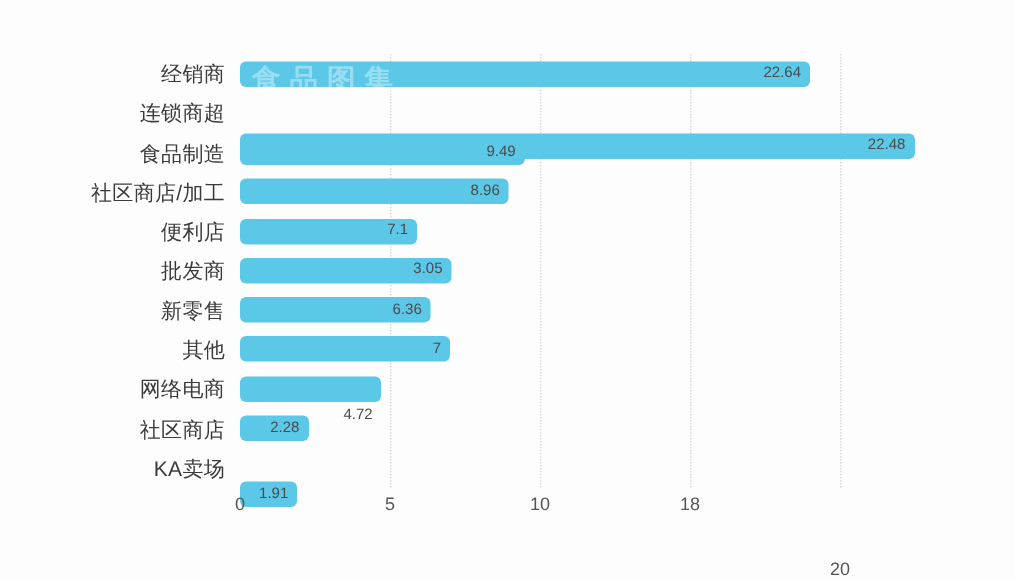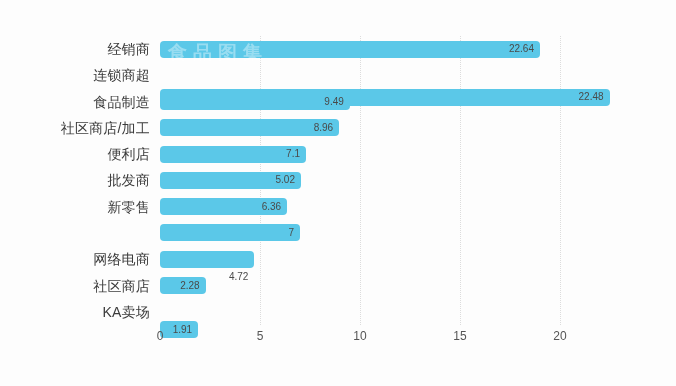--- a/index.html
+++ b/index.html
@@ -160,40 +160,41 @@
       </div>
       <div class="row">
         <div class="cat-label">社区商店/加工</div>
         <div class="bar-wrap" style="width: 179.2px;">
           <div class="bar" style="background: rgb(91, 200, 232);"></div>
           <span class="bar-value" style="color: rgb(74, 74, 74);">8.96</span>
         </div>
       </div>
       <div class="row">
         <div class="cat-label">便利店</div>
-        <div class="bar-wrap" style="width: 146px;">
+        <div class="bar-wrap" style="width: 118px;">
           <div class="bar" style="background: rgb(91, 200, 232);"></div>
           <span class="bar-value" style="color: rgb(74, 74, 74);">7.1</span>
         </div>
       </div>
       <div class="row">
         <div class="cat-label">批发商</div>
         <div class="bar-wrap" style="width: 141px;">
           <div class="bar" style="background: rgb(91, 200, 232);"></div>
-          <span class="bar-value" style="color: rgb(74, 74, 74);">5.02</span>
+          <span class="bar-value" style="color: rgb(74, 74, 74);">3.05</span>
         </div>
       </div>
       <div class="row">
         <div class="cat-label">新零售</div>
         <div class="bar-wrap" style="width: 127.2px;">
           <div class="bar" style="background: rgb(91, 200, 232);"></div>
           <span class="bar-value" style="color: rgb(74, 74, 74);">6.36</span>
         </div>
       </div>
       <div class="row">
+        <div class="cat-label">其他</div>
         <div class="bar-wrap" style="width: 140px;">
           <div class="bar" style="background: rgb(91, 200, 232);"></div>
           <span class="bar-value" style="color: rgb(74, 74, 74);">7</span>
         </div>
       </div>
       <div class="row">
         <div class="cat-label">网络电商</div>
         <div class="bar-wrap" style="width: 94.4px;">
           <div class="bar" style="background: rgb(91, 200, 232);"></div>
           <span class="bar-value" style="color: rgb(74, 74, 74); margin-top: 36px;">4.72</span>
@@ -214,17 +215,17 @@
         </div>
       </div>
     </div>
 
   <div class="watermark">食品图集</div>
 
   <div class="x-axis" id="x-axis">
       <div class="x-tick" style="left: 160px;">0</div>
       <div class="x-tick" style="left: 260px;">5</div>
       <div class="x-tick" style="left: 360px;">10</div>
-      <div class="x-tick" style="left: 460px;">15</div>
-      <div class="x-tick" style="left: 560px;">20</div>
+      <div class="x-tick" style="left: 460px;">18</div>
+      <div class="x-tick" style="left: 560px; margin-top: 43px;">20</div>
     </div>
 
 </div>
 
 </body></html>

